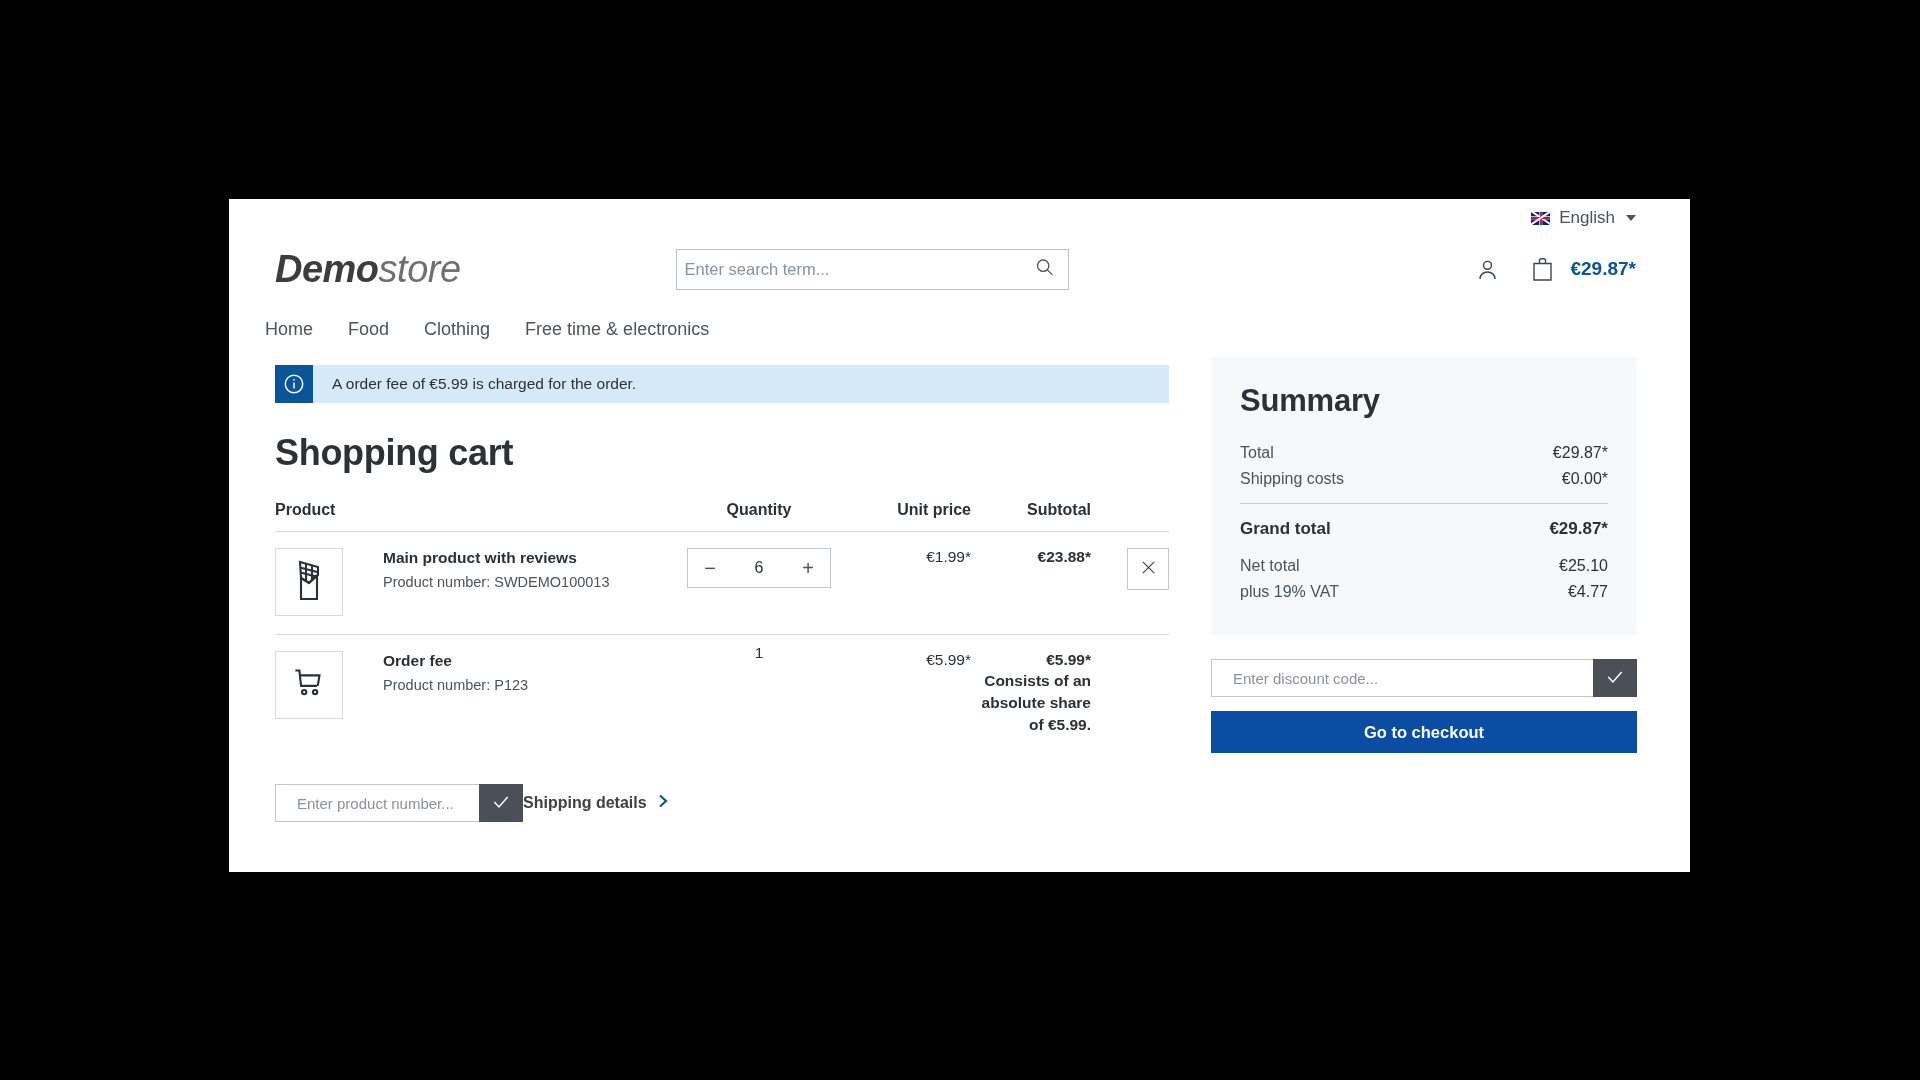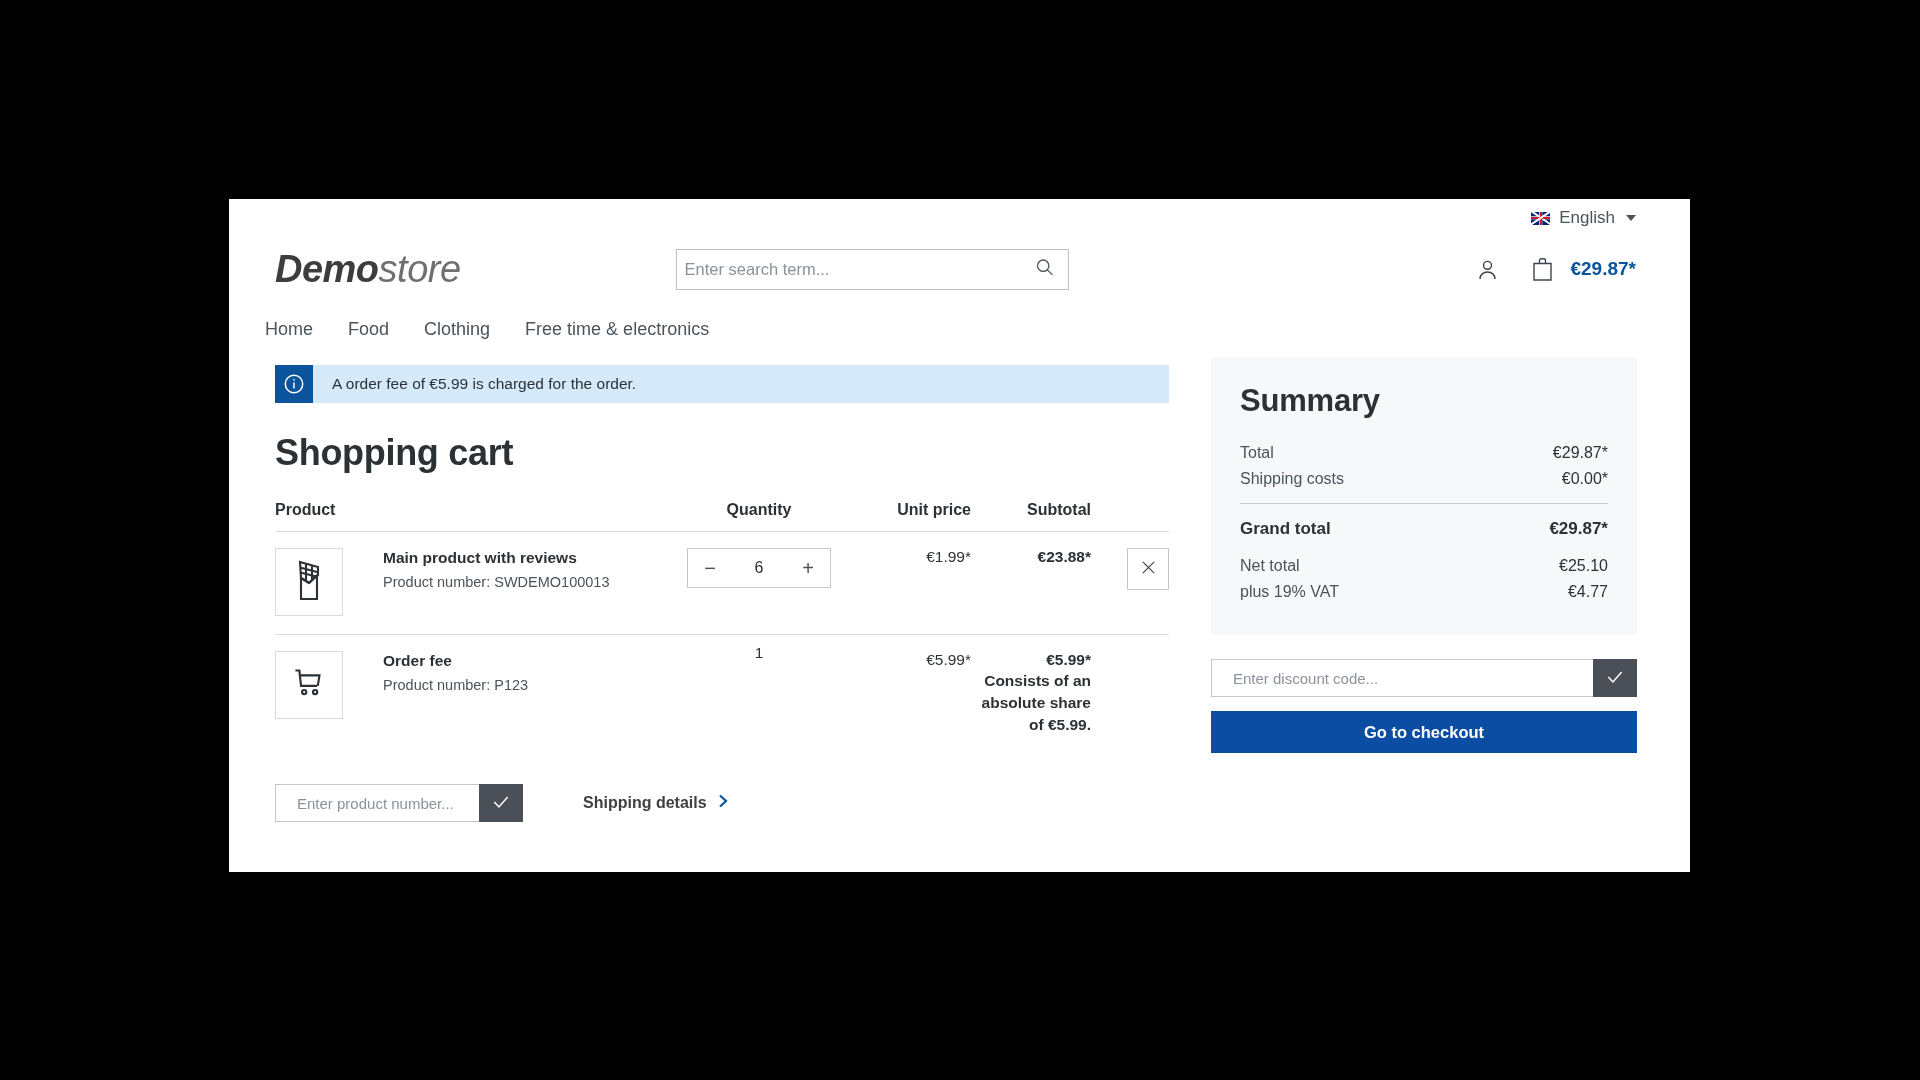--- a/index.html
+++ b/index.html
@@ -183,21 +183,21 @@
   .sub-note { font-weight: 700; line-height: 1.42; margin-top: 1px; }
 
   .removecell { text-align: right; }
   .removebtn {
     width: 42px; height: 42px; border: 1px solid #c3c7cc; background: #fff;
     cursor: pointer; display: inline-flex; align-items: center; justify-content: center;
   }
 
   
   .cart-actions {
-    display: flex; margin-top: 30px; gap: 60px;
+    display: flex; margin-top: 30px; 
   }
   .inline-input { display: flex; height: 38px; width: 248px; }
   .inline-input input {
     flex: 1; border: 1px solid #c3c7cc; border-right: none; background: #fff;
     font-family: inherit; font-size: 15px; color: #4a545b; padding: 0 21px;
     outline: none; min-width: 0;
   }
   .inline-input input::placeholder { color: #8a929b; }
   .inline-input .okbtn {
     width: 44px; flex: 0 0 44px; background: #4a4f58; border: 1px solid #4a4f58;

